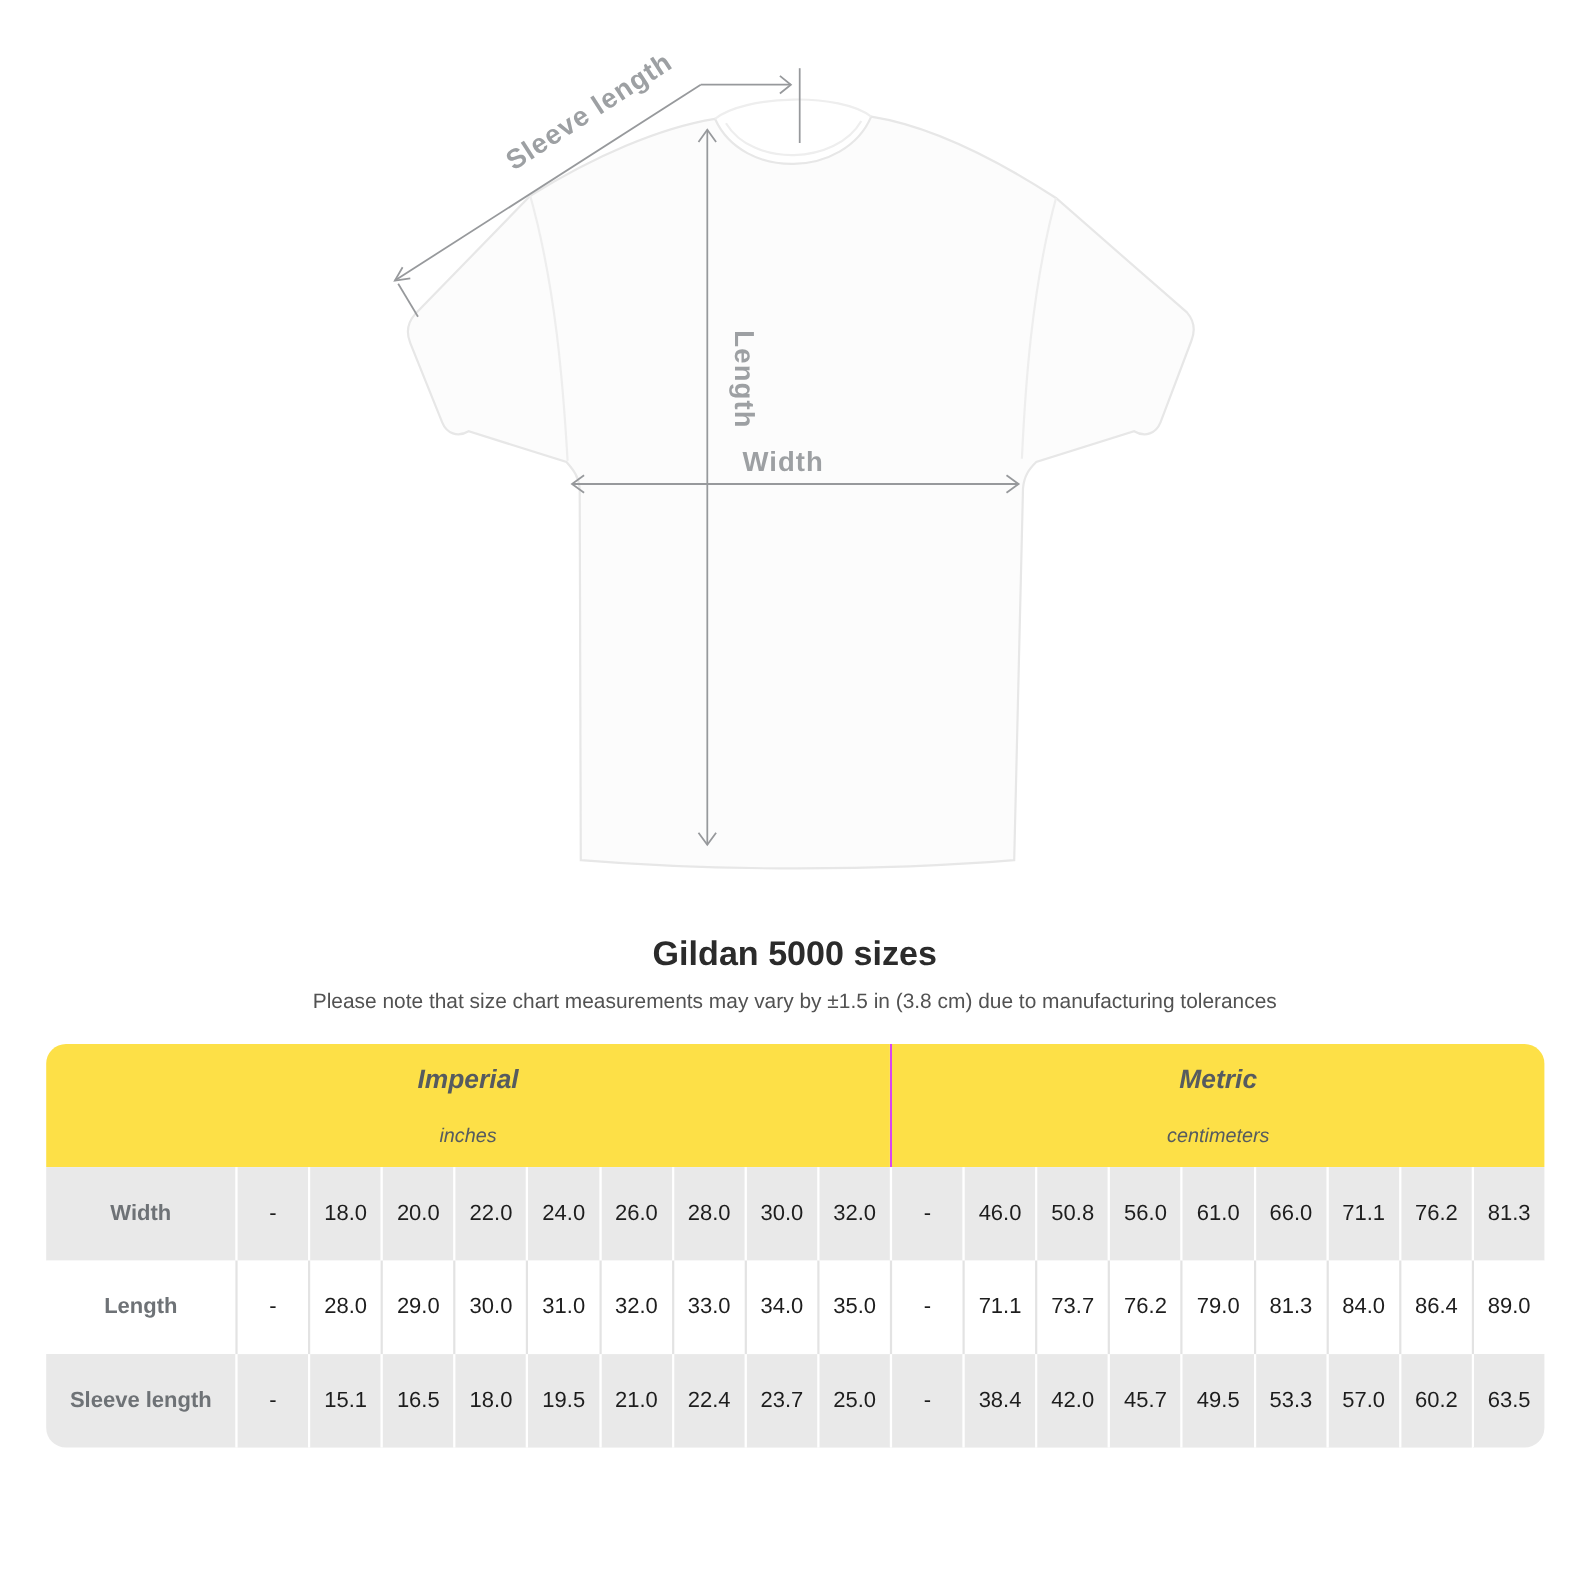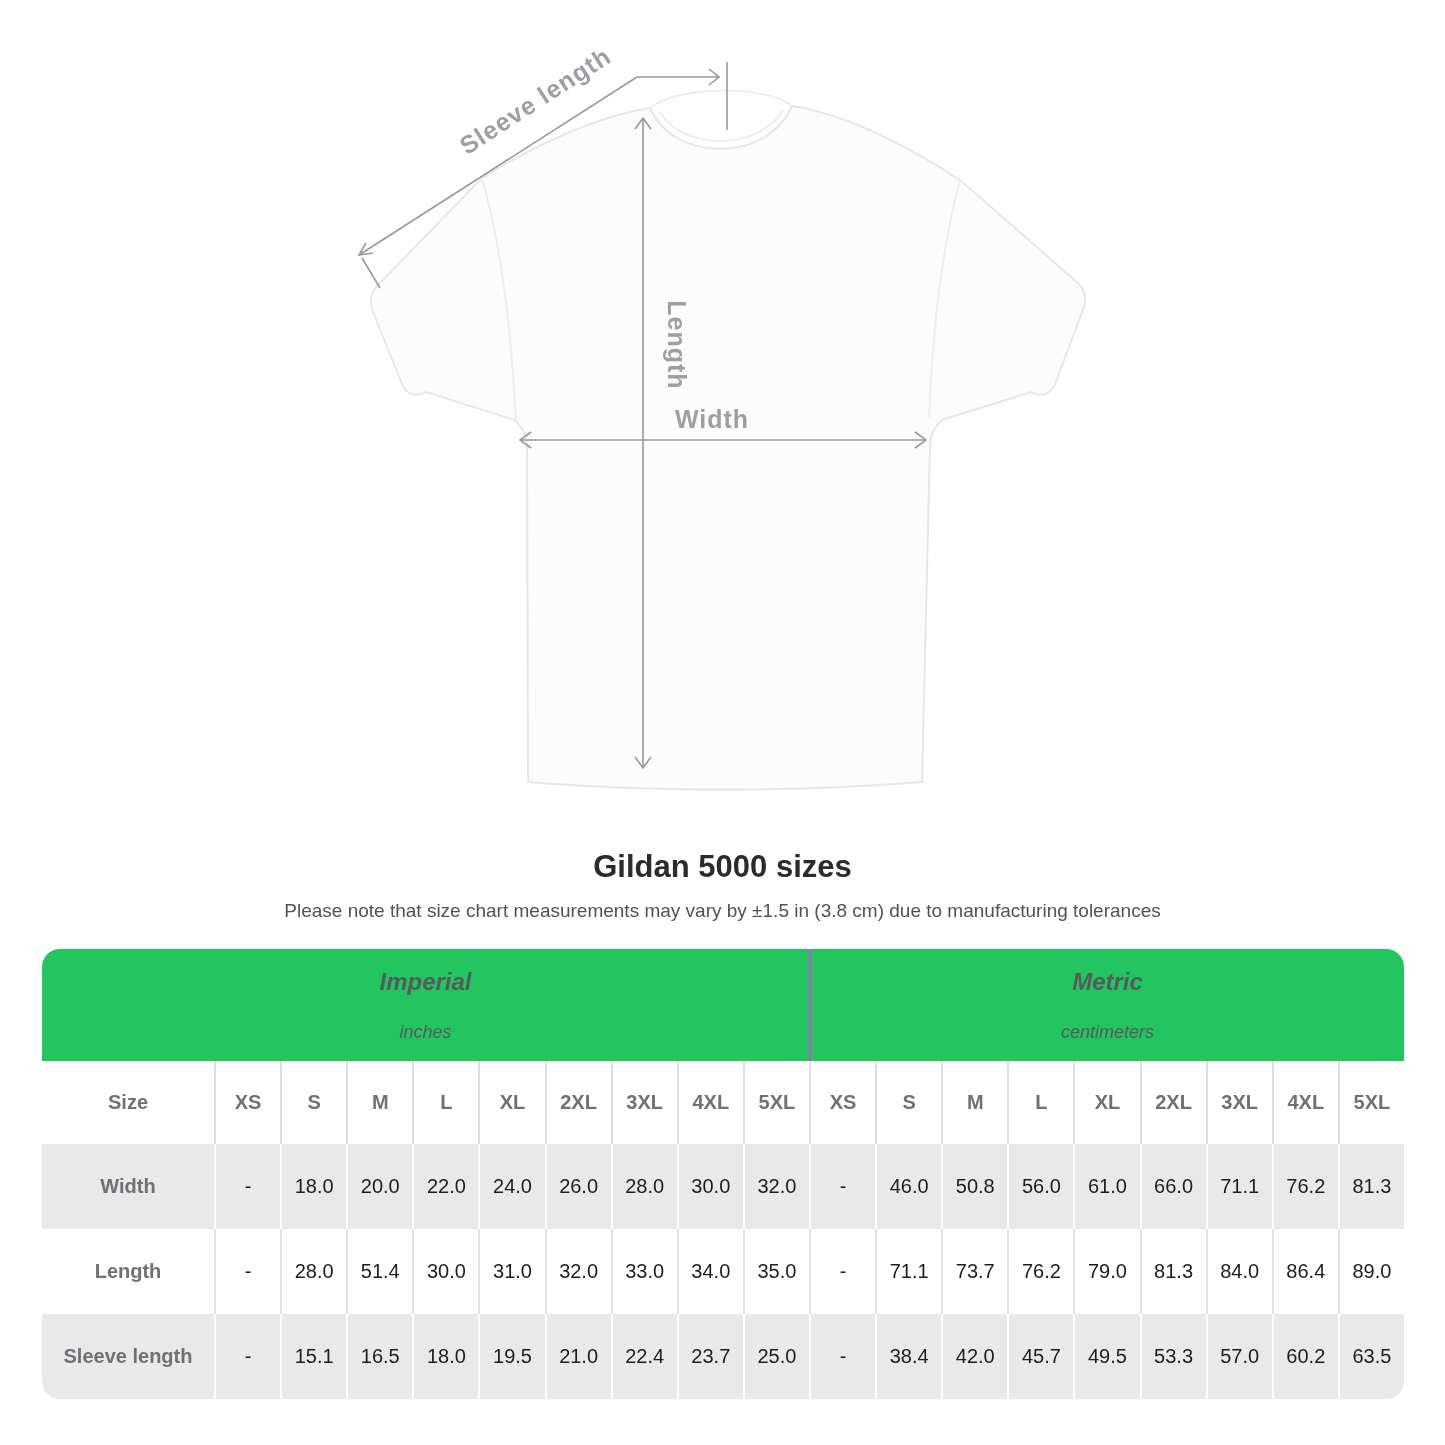--- a/index.html
+++ b/index.html
@@ -28,21 +28,21 @@
   
   .size-table-wrap{
     position:absolute;left:42px;top:949px;width:1362px;
   }
   table.sizes{
     width:100%;border-collapse:separate;border-spacing:0;table-layout:fixed;
   }
   col.c-label{width:172px;}
   td{padding:0;text-align:center;vertical-align:middle;}
   
-  tr.band-row td{height:112px;background:#22c55e;}
+  tr.band-row td{height:112px;background:#fde047;}
   td.band-l{border-top-left-radius:18px;}
   td.band-r{border-top-right-radius:18px;border-left:2px solid #d946ef;}
   .band-title{font-size:24px;font-weight:bold;font-style:italic;color:#565b5f;}
   .band-sub{font-size:18px;font-style:italic;color:#565b5f;margin-top:26px;}
   
   tr.size-row td{height:83px;background:#ffffff;font-weight:bold;color:#6e7276;font-size:20px;}
   tr.size-row td:not(:first-child){border-left:2px solid #dedede;}
   
   tr.data td{height:85px;font-size:20px;color:#1d1d1d;}
   tr.data td.lbl{font-weight:bold;color:#6e7276;font-size:20px;}
@@ -143,41 +143,20 @@
         <td class="band-l" colspan="10">
           <div class="band-title">Imperial</div>
           <div class="band-sub">inches</div>
         </td>
         <td class="band-r" colspan="9">
           <div class="band-title">Metric</div>
           <div class="band-sub">centimeters</div>
         </td>
       </tr>
 
-      <tr class="size-row">
-        <td>Size</td>
-        <td>XS</td>
-        <td>S</td>
-        <td>M</td>
-        <td>L</td>
-        <td>XL</td>
-        <td>2XL</td>
-        <td>3XL</td>
-        <td>4XL</td>
-        <td>5XL</td>
-        <td>XS</td>
-        <td>S</td>
-        <td>M</td>
-        <td>L</td>
-        <td>XL</td>
-        <td>2XL</td>
-        <td>3XL</td>
-        <td>4XL</td>
-        <td>5XL</td>
-      </tr>
 
       <tr class="data gray">
         <td class="lbl">Width</td>
         <td>-</td>
         <td>18.0</td>
         <td>20.0</td>
         <td>22.0</td>
         <td>24.0</td>
         <td>26.0</td>
         <td>28.0</td>
@@ -191,21 +170,21 @@
         <td>66.0</td>
         <td>71.1</td>
         <td>76.2</td>
         <td>81.3</td>
       </tr>
 
       <tr class="data white">
         <td class="lbl">Length</td>
         <td>-</td>
         <td>28.0</td>
-        <td>51.4</td>
+        <td>29.0</td>
         <td>30.0</td>
         <td>31.0</td>
         <td>32.0</td>
         <td>33.0</td>
         <td>34.0</td>
         <td>35.0</td>
         <td>-</td>
         <td>71.1</td>
         <td>73.7</td>
         <td>76.2</td>

